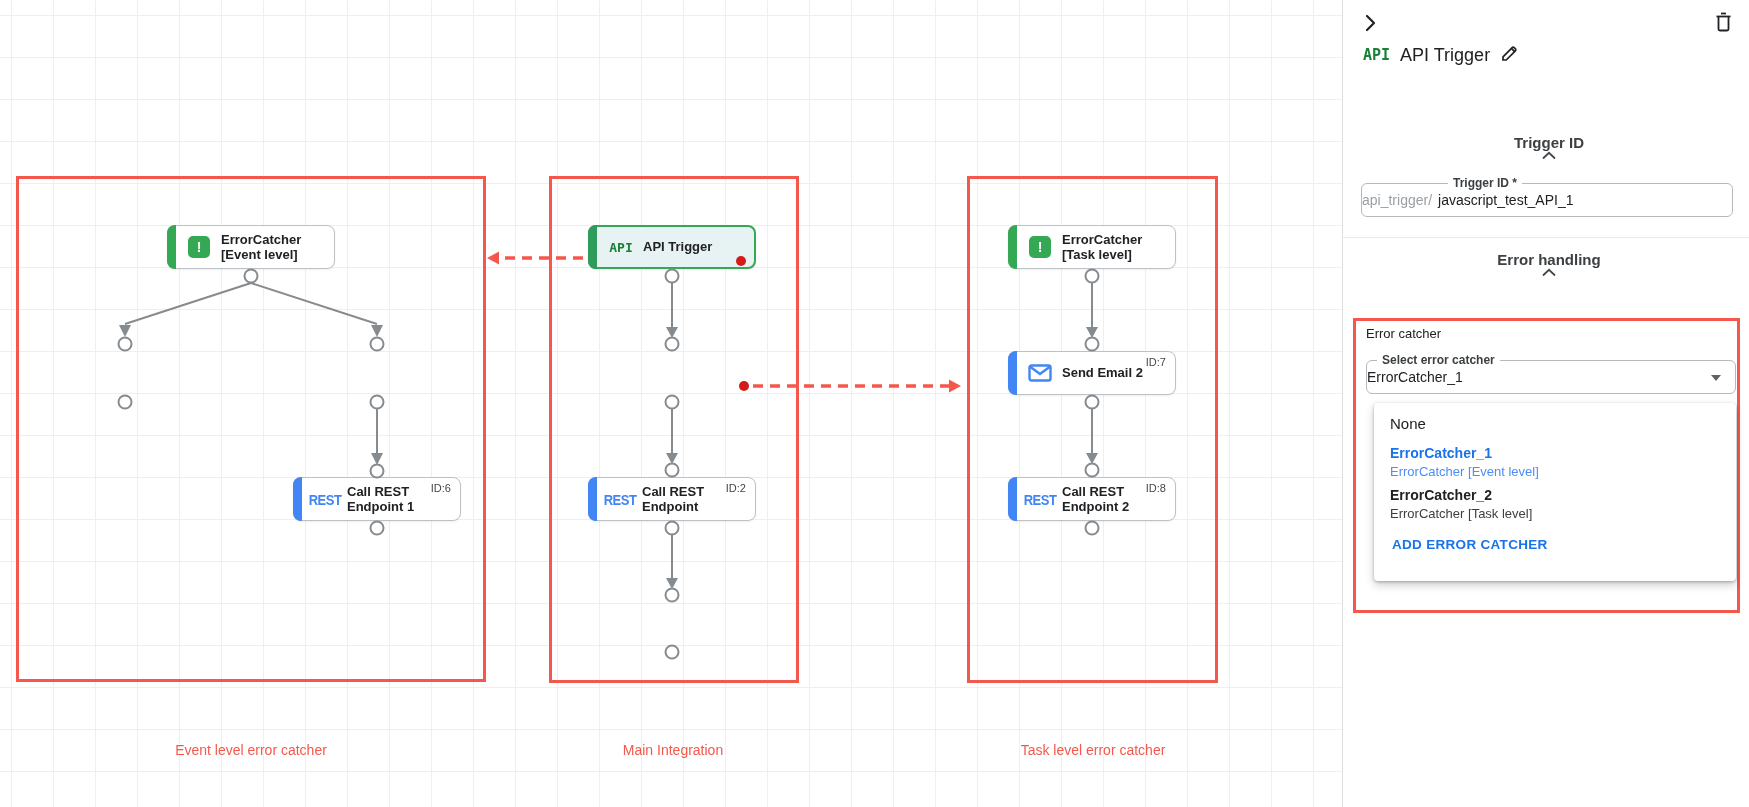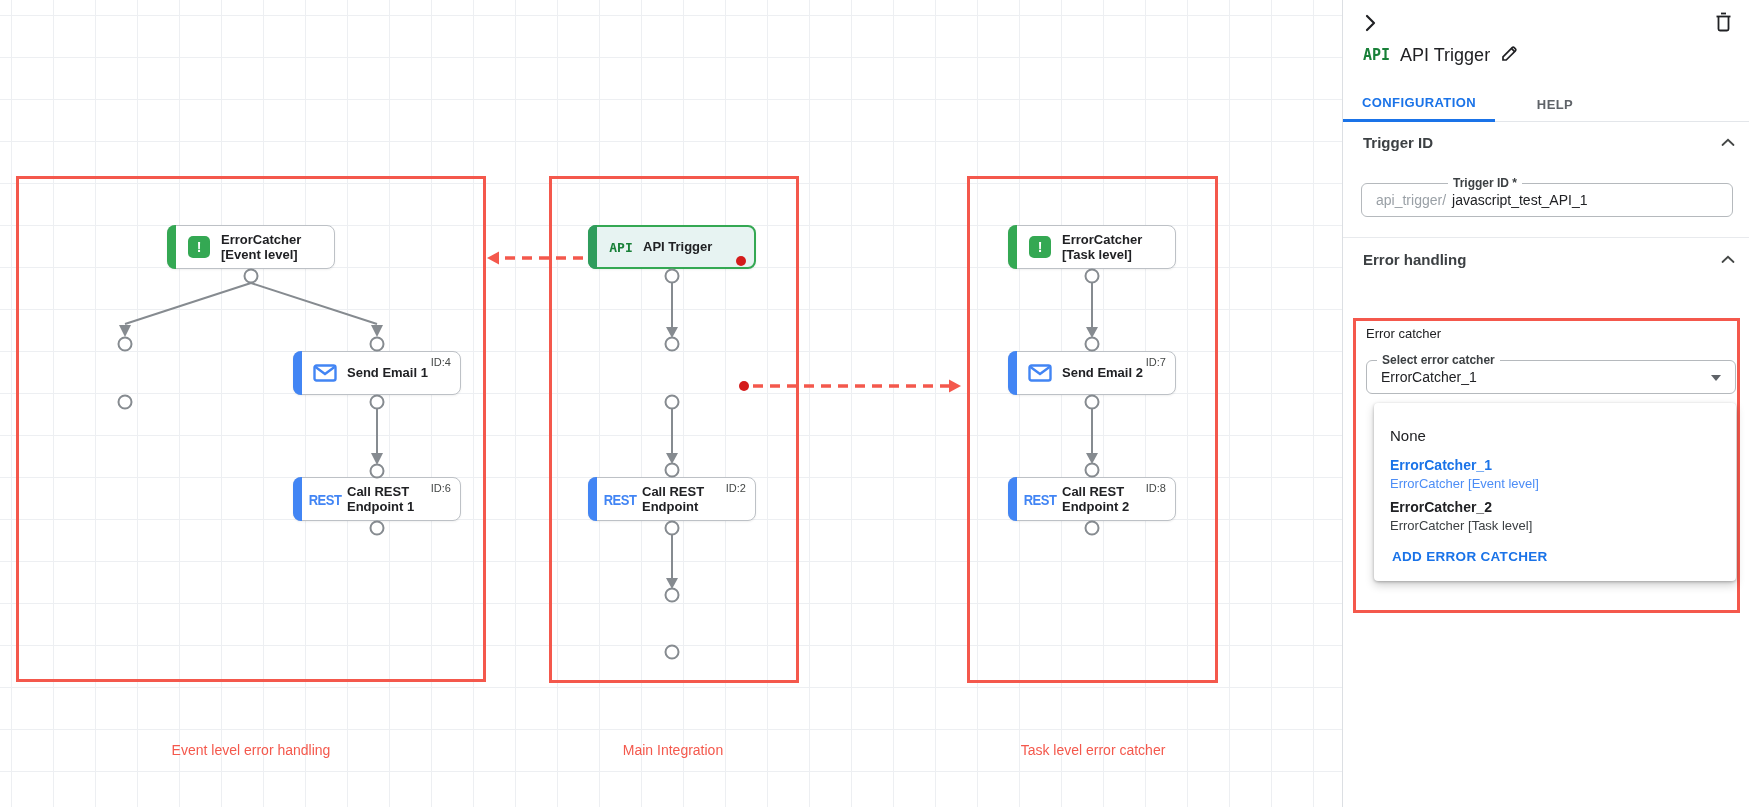--- a/index.html
+++ b/index.html
@@ -46,79 +46,68 @@
   .panel-title-row .api-word { font-size:15px; }
   .panel-title { font-size:18px; color:#202124; }
   .tabs { position:absolute; left:0; top:86px; width:100%; height:36px;
     border-bottom:1px solid #e3e6ea; display:flex; }
   .tab { height:36px; display:flex; align-items:center; justify-content:center;
     font-size:13px; font-weight:bold; letter-spacing:.4px; color:#5f6368;
     background:none; border:none; cursor:pointer; }
   .tab.cfg { width:152px; color:#1a73e8; border-bottom:3px solid #1a73e8; }
   .tab.help { width:120px; }
   .section-head { position:absolute; left:20px; right:14px; display:flex;
-    justify-content:space-between; align-items:center; }
+    justify-content:space-between; align-items:center;flex-direction:column; }
   .section-head .label { font-size:15px; font-weight:bold; color:#3c4043; }
   .divider { position:absolute; left:0; width:100%; height:1px; background:#e8eaed; }
 
   .field { position:absolute; border:1px solid #b5b9bd; border-radius:6px;
-    background:#fff; display:flex; align-items:center; padding:0 14px; }
+    background:#fff; display:flex; align-items:center; padding:0 0; }
   .field .float { position:absolute; top:-8px; font-size:12px; font-weight:bold;
     color:#3c4043; background:#fff; padding:0 5px; }
   .field .prefix { color:#9aa0a6; font-size:14px; margin-right:6px; }
   .field .value { color:#202124; font-size:14px; }
   .caret { width:0; height:0; border-left:5px solid transparent;
     border-right:5px solid transparent; border-top:6px solid #5f6368;
     position:absolute; right:14px; top:14px; }
 
   .anno-box { position:absolute; border:3px solid #f4584c; }
   .ec-label { position:absolute; left:10px; top:5px; font-size:13px; color:#202124; }
   .dropdown { position:absolute; background:#fff; border-radius:4px;
     box-shadow:0 1px 3px rgba(0,0,0,.25), 0 4px 10px rgba(0,0,0,.2); }
-  .dd-item { position:absolute; left:16px; font-size:14px; cursor:pointer;margin-top:12px; }
+  .dd-item { position:absolute; left:16px; font-size:14px; cursor:pointer; }
   .dd-none { font-size:15px; color:#202124; }
   .dd-name { font-weight:bold; }
   .dd-name.blue { color:#1a73e8; }
   .dd-desc { font-size:13px; color:#3c4043; margin-top:3px; }
   .dd-desc.blue { color:#4c8df6; }
   .dd-add { color:#1a73e8; font-weight:bold; font-size:13.5px; letter-spacing:.3px; left:18px; }
 </style>
 </head>
 <body>
 
 <div class="canvas">
 
   <div class="group-box" style="left:16px;top:176px;width:470px;height:506px"></div>
   <div class="group-box" style="left:549px;top:176px;width:250px;height:507px"></div>
   <div class="group-box" style="left:967px;top:176px;width:251px;height:507px"></div>
 
-  <div class="group-label" style="left:91px;top:742px">Event level error handling</div>
+  <div class="group-label" style="left:91px;top:742px">Event level error catcher</div>
   <div class="group-label" style="left:513px;top:742px">Main Integration</div>
   <div class="group-label" style="left:933px;top:742px">Task level error catcher</div>
 
   <div class="node green" style="left:167px;top:225px">
     <div class="bar"></div>
     <div class="icon">
         <span class="err-badge">!</span>
       </div>
     <div class="title">ErrorCatcher [Event level]</div>
   </div>
 
 
-  <div class="node" style="left:293px;top:351px">
-    <div class="bar"></div>
-    <div class="icon">
-      <svg width="24" height="18" viewBox="0 0 24 18">
-          <rect x="1.5" y="1.5" width="21" height="15" rx="2" fill="#fff" stroke="#4285f4" stroke-width="2.4"></rect>
-          <path d="M2.5 3 L12 10 L21.5 3" fill="none" stroke="#4285f4" stroke-width="2.4"></path>
-        </svg>
-    </div>
-    <div class="title">Send Email 1</div>
-    <div class="idbadge">ID:4</div>
-  </div>
 
   <div class="node" style="left:293px;top:477px">
     <div class="bar"></div>
     <div class="icon">
         <span class="rest-word">REST</span>
       </div>
     <div class="title">Call REST Endpoint 1</div>
     <div class="idbadge">ID:6</div>
   </div>
 
@@ -246,24 +235,20 @@
     <span class="api-word">API</span>
     <span class="panel-title">API Trigger</span>
     <button class="icon-btn" style="position:static">
       <svg width="19" height="19" viewBox="0 0 19 19">
           <path d="M3 16 h3.2 L15.4 6.8 a1.4 1.4 0 0 0 0 -2 L14.2 3.6 a1.4 1.4 0 0 0 -2 0 L3 12.8 z" fill="none" stroke="#202124" stroke-width="1.7"></path>
           <path d="M11.4 4.4 l3.2 3.2" stroke="#202124" stroke-width="1.7"></path>
         </svg>
     </button>
   </div>
 
-  <div class="tabs">
-    <button class="tab cfg">CONFIGURATION</button>
-    <button class="tab help">HELP</button>
-  </div>
 
   <div class="section-head" style="top:134px">
     <span class="label">Trigger ID</span>
     <svg width="14" height="9" viewBox="0 0 14 9">
         <path d="M1.5 7 L7 1.8 L12.5 7" fill="none" stroke="#444746" stroke-width="1.8" stroke-linecap="round"></path>
       </svg>
   </div>
 
   <div class="field" style="left:18px;top:183px;width:372px;height:34px">
     <span class="float" style="left:86px">Trigger ID *</span>

